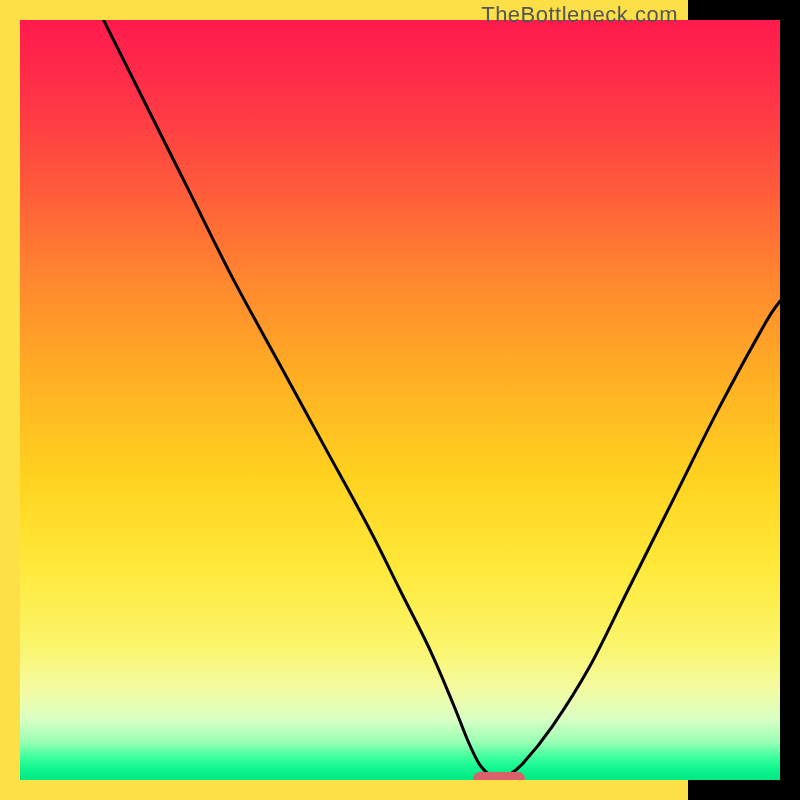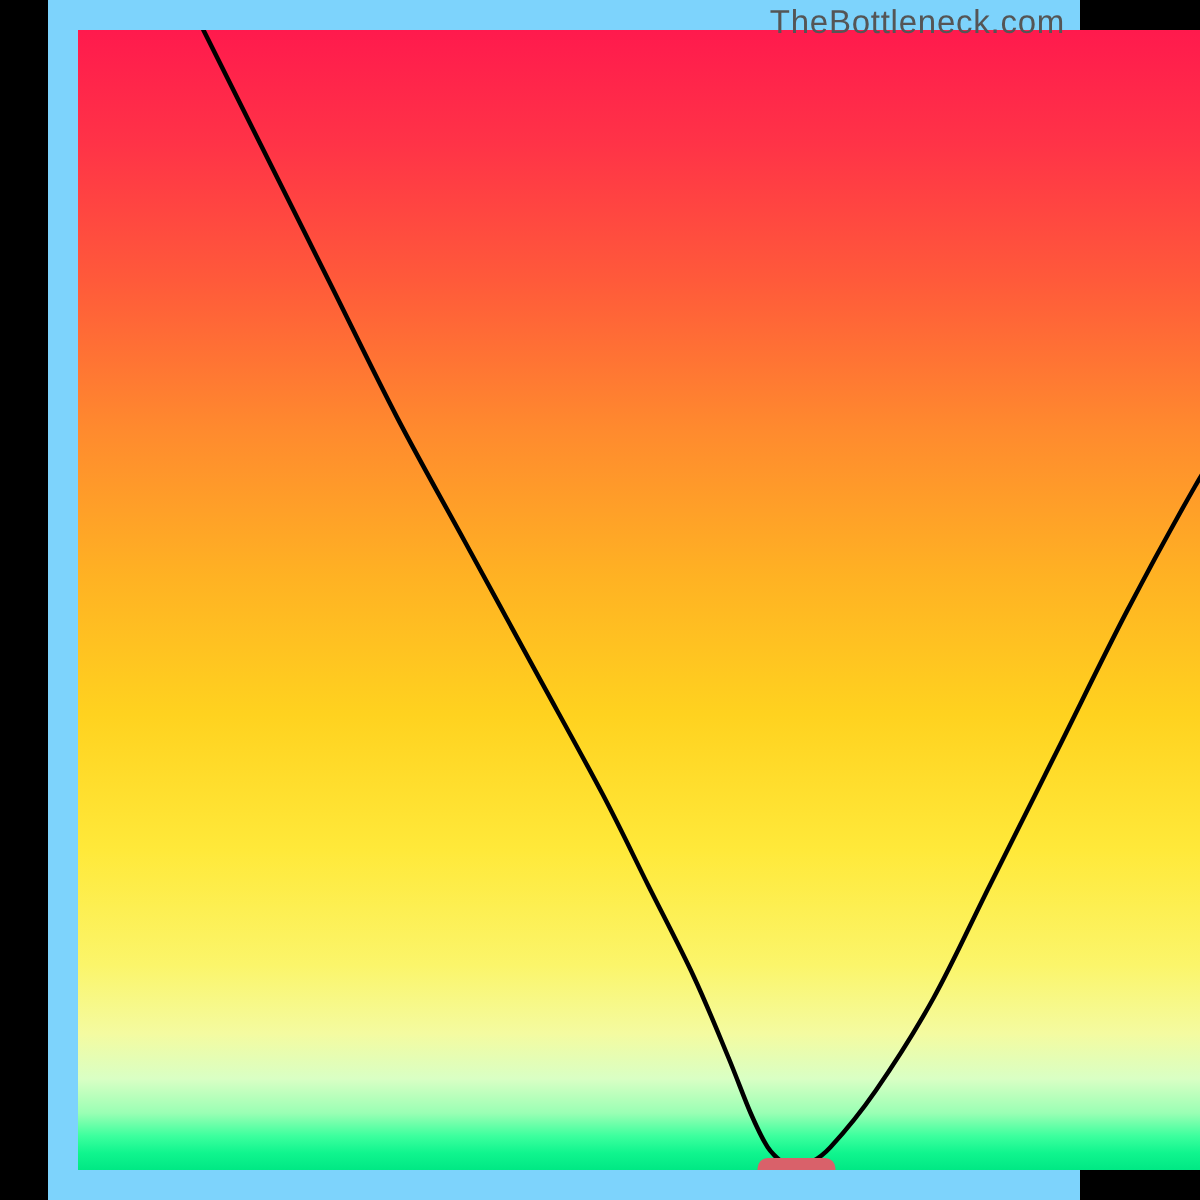--- a/index.html
+++ b/index.html
@@ -8,22 +8,21 @@
     width: 800px;
     height: 800px;
     background: #000;
     overflow: hidden;
     font-family: Arial, Helvetica, sans-serif;
   }
   .frame {
     position: relative;
     width: 688px;
     height: 800px;
-    background: #7dd3fc;
-    margin-left: 32px;
+    background: #fde047;
   }
   .watermark {
     position: absolute;
     top: 2px;
     right: 10px;
     color: #555;
     font-size: 22px;
     font-weight: 500;
     letter-spacing: 0.5px;
     z-index: 5;

